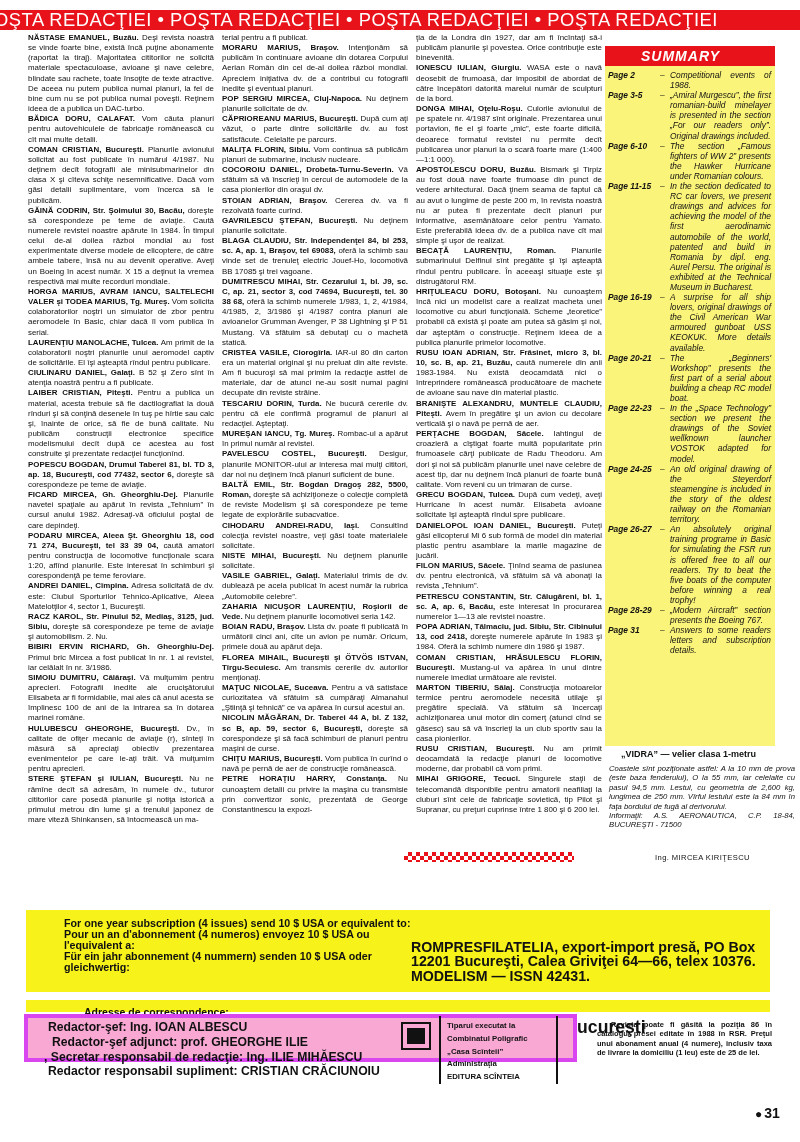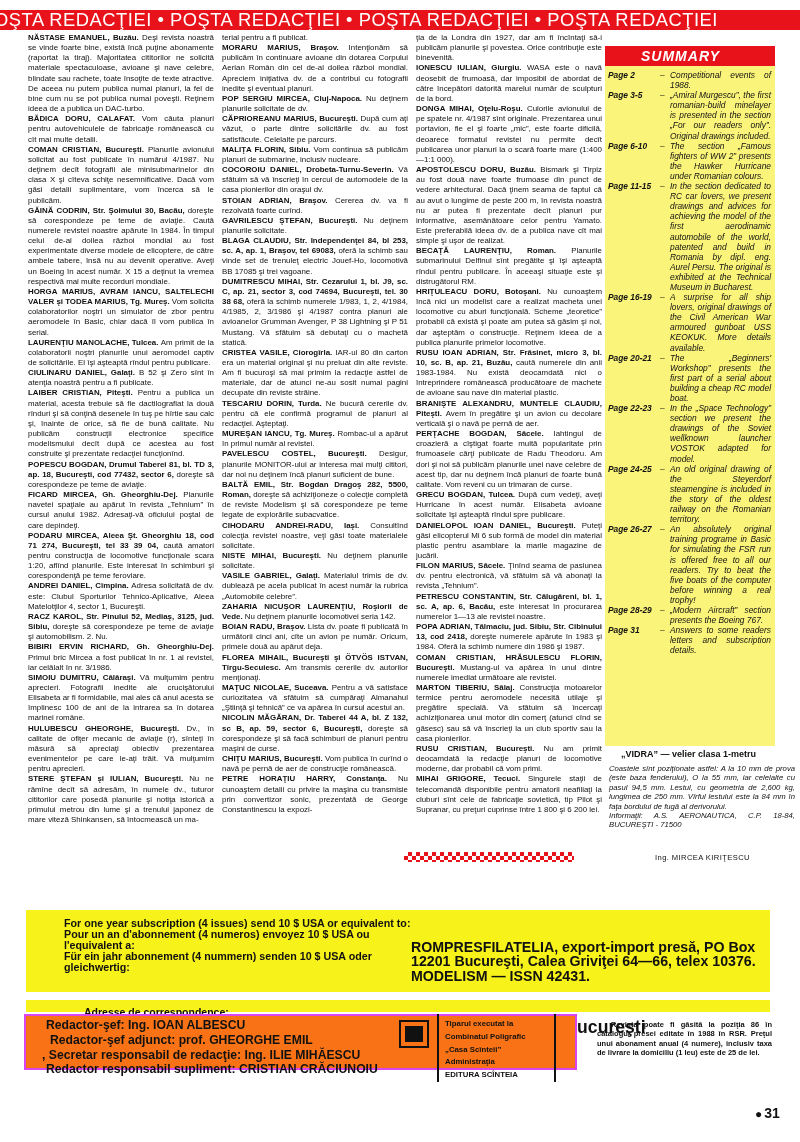--- a/index.html
+++ b/index.html
@@ -67,22 +67,22 @@
   }
   .yellow-sep { position: absolute; left: 0; top: 82px; width: 744px; height: 8px; background: #fff; }
   .addr-labels {
     position: absolute; left: 58px; top: 97px; font-weight: bold; font-size: 10.5px; line-height: 10.6px;
   }
   .addr-main {
     position: absolute; left: 205px; top: 107px; font-weight: bold; font-size: 17.6px; line-height: 20px;
   }
 
   .staff-box {
-    position: absolute; left: 24px; top: 1014px; width: 553px; height: 56px;
-    border: 2px solid #d946ef; background: #f97316;
+    position: absolute; left: 24px; top: 1014px; width: 553px; height: 48px;
+    border: 4px solid #d946ef; background: #f9a8d4;
   }
   .staff {
     position: absolute; left: 20px; top: 2px; font-weight: bold; font-size: 12.2px; line-height: 14.8px;
   }
   .staff div:nth-child(2) { padding-left: 4px; }
   .staff div:nth-child(3) { padding-left: 0; margin-left: -4px; }
   .logo {
     position: absolute; left: 373px; top: 4px; width: 30px; height: 28px;
     border: 2px solid #111;
   }
@@ -259,21 +259,21 @@
     <div>Adresse de correspondence:</div>
     <div>Adresse der redaction:</div>
     <div>Correspondence adresse:</div>
   </div>
   <div class="addr-main">MODELISM, Piaţa Scînteii 1, cod 79784, Bucureşti</div>
 </div>
 
 <div class="staff-box">
   <div class="staff">
     <div>Redactor-şef: Ing. IOAN ALBESCU</div>
-    <div>Redactor-şef adjunct: prof. GHEORGHE EMIL</div>
+    <div>Redactor-şef adjunct: prof. GHEORGHE ILIE</div>
     <div>, Secretar responsabil de redacţie: Ing. ILIE MIHĂESCU</div>
     <div>Redactor responsabil supliment:  CRISTIAN CRĂCIUNOIU</div>
   </div>
   <div class="logo"></div>
   <div class="print-box">
     <div>Tiparul executat la</div>
     <div>Combinatul Poligrafic</div>
     <div>„Casa Scînteii”</div>
     <div>Administraţia</div>
     <div>EDITURA SCÎNTEIA</div>

